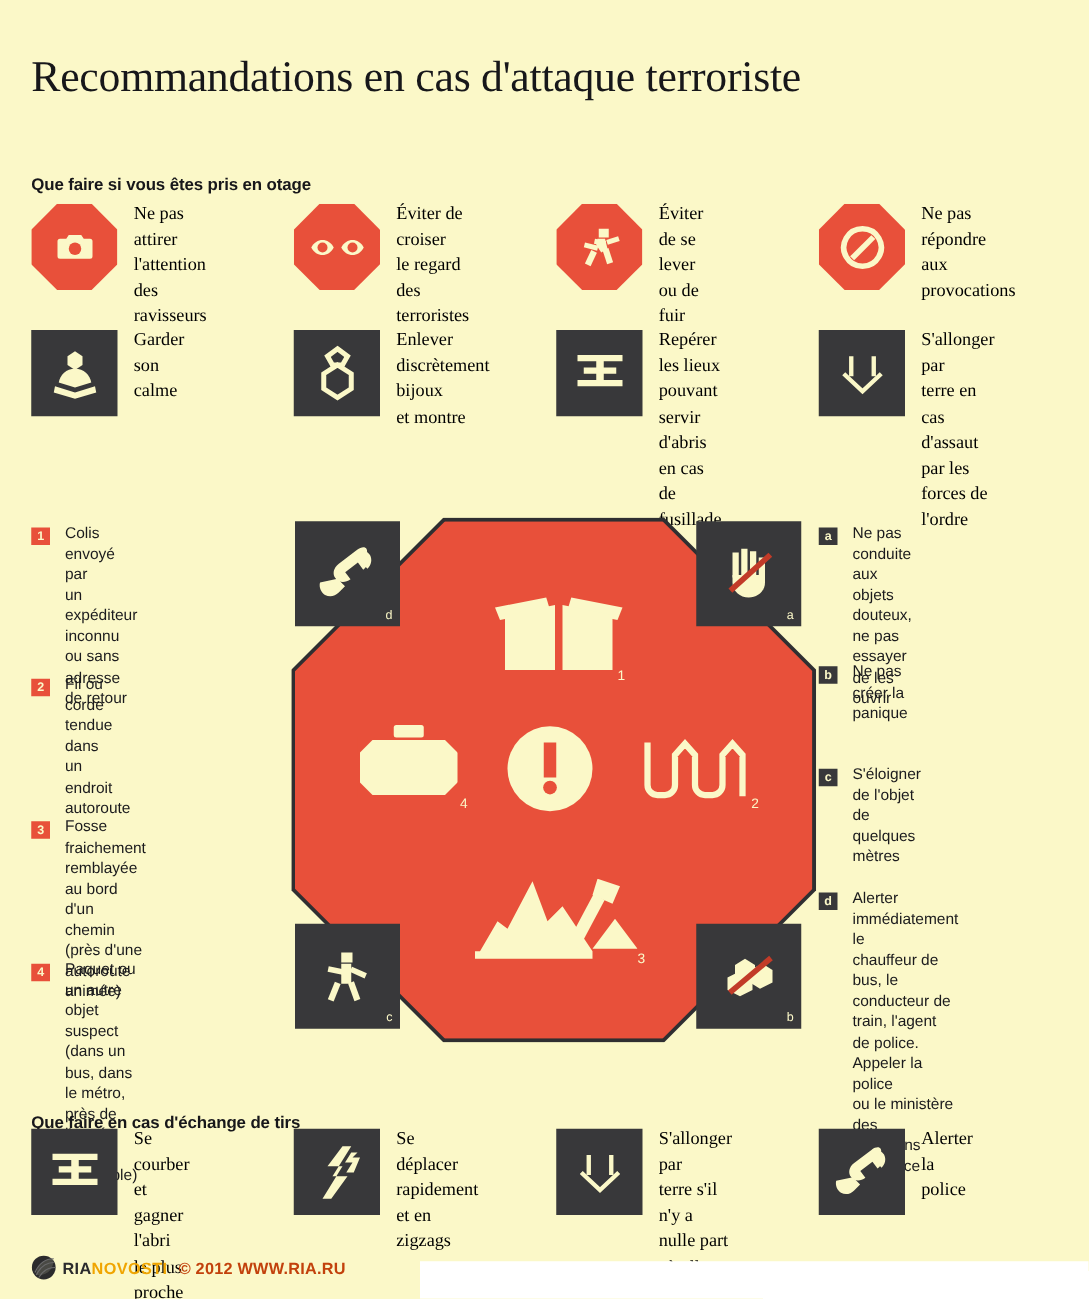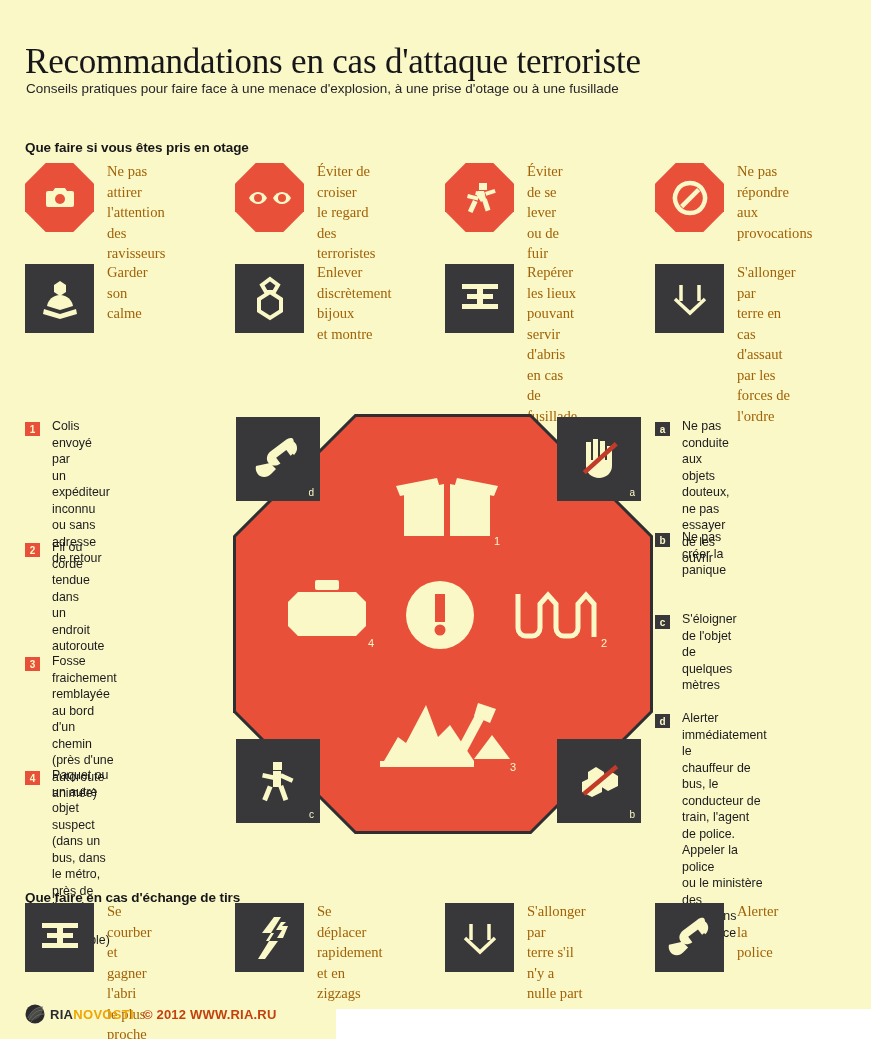--- a/index.html
+++ b/index.html
@@ -40,21 +40,21 @@
   }
   .tile.dark{background:#38383a;}
   .tile.oct{
     background:#e8503a;
     clip-path:polygon(30% 0,70% 0,100% 30%,100% 70%,70% 100%,30% 100%,0 70%,0 30%);
   }
   .tile svg{display:block;}
   .item .txt{
     position:absolute;left:82px;top:-2px;
     font-family:"Liberation Serif", serif;
-    font-size:14.6px;line-height:20.5px;color:#a16207;
+    font-size:14.6px;line-height:20.5px;color:#000000;
     white-space:pre-line;
   }
   .octagon{
     position:absolute;left:236px;top:417px;width:414px;height:414px;
     background:#e8503a;
     clip-path:polygon(29% 0,71% 0,100% 29%,100% 71%,71% 100%,29% 100%,0 71%,0 29%);
   }
   .octagon-border{
     position:absolute;left:233px;top:414px;width:420px;height:420px;
     background:#2f2f31;
@@ -109,21 +109,20 @@
   .logo-nov{color:#f0a500;}
   .copy{font-size:13px;font-weight:bold;color:#c2410c;margin-left:9px;letter-spacing:0.2px;}
   .white-box{position:absolute;left:336px;top:1009px;width:535px;height:30px;background:#ffffff;}
 </style>
 </head>
 <body>
 
 <div class="page">
 
   <h1 class="title">Recommandations en cas d'attaque terroriste</h1>
-  <div class="subtitle">Conseils pratiques pour faire face à une menace d'explosion, à une prise d'otage ou à une fusillade</div>
 
   <div class="section-head" id="sec1">Que faire si vous êtes pris en otage</div>
 
   <div class="item" style="left:25px;top:163px;">
     <div class="tile oct">
       <svg width="40" height="40" viewBox="0 0 40 40">
           <path fill="#fbf8c8" d="M15 10h10l2 3h5a2 2 0 0 1 2 2v12a2 2 0 0 1-2 2H8a2 2 0 0 1-2-2V15a2 2 0 0 1 2-2h5z"></path>
           <circle cx="20" cy="21" r="5" fill="#e8503a"></circle>
         </svg>
     </div>

